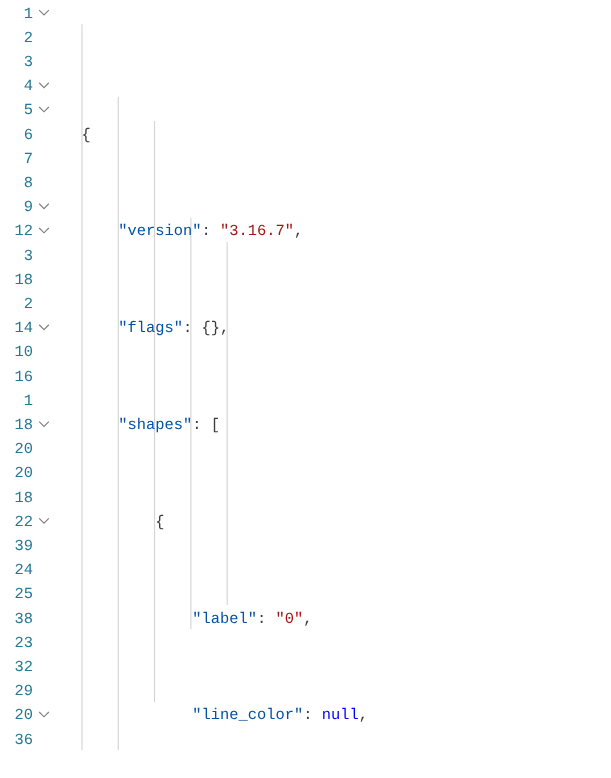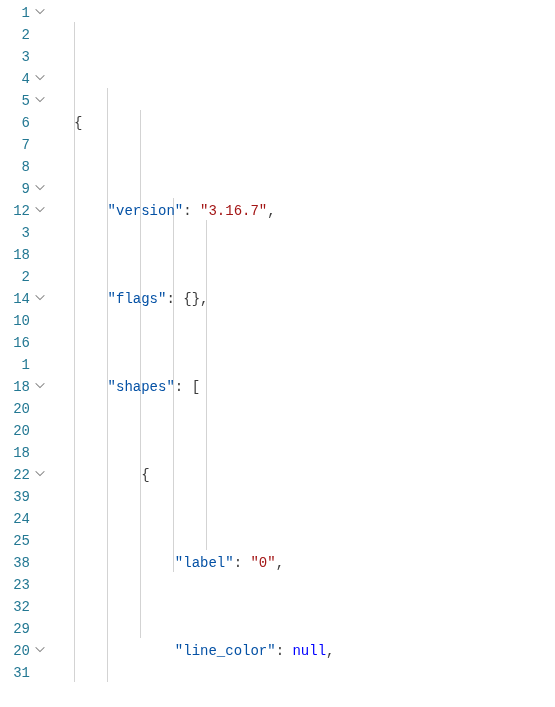--- a/index.html
+++ b/index.html
@@ -170,21 +170,21 @@
     <div class="ln-wrap"><span class="ln">23</span></div>
     <div class="ln-wrap"><span class="ln">32</span></div>
     <div class="ln-wrap"><span class="ln">29</span></div>
     <div class="ln-wrap"><span class="ln">20</span>
       <span class="fold">
           <svg viewBox="0 0 16 16">
             <path d="M3 6 L8 11 L13 6"></path>
           </svg>
         </span>
     </div>
-    <div class="ln-wrap"><span class="ln">31</span></div>
+    <div class="ln-wrap"><span class="ln">36</span></div>
   </div>
 
   <div class="code">
     
     <div class="indent-guides">
       <span class="guide" style="left:0px; top:22px; height:calc(22px * 30);"></span>
       <span class="guide" style="left:33px; top:88px; height:calc(22px * 27);"></span>
       <span class="guide" style="left:66px; top:110px; height:calc(22px * 24);"></span>
       <span class="guide" style="left:99px; top:198px; height:calc(22px * 17);"></span>
       <span class="guide" style="left:132px; top:220px; height:calc(22px * 15);"></span>

